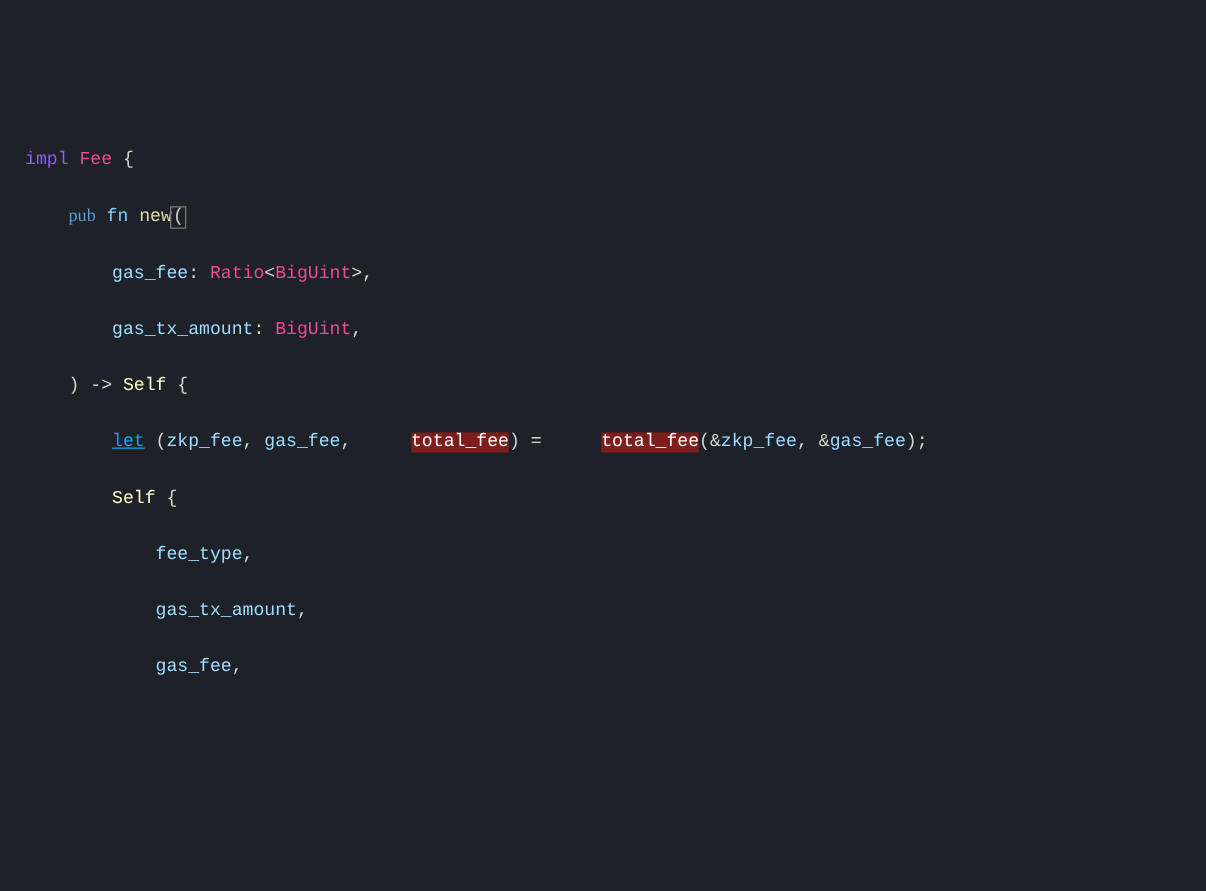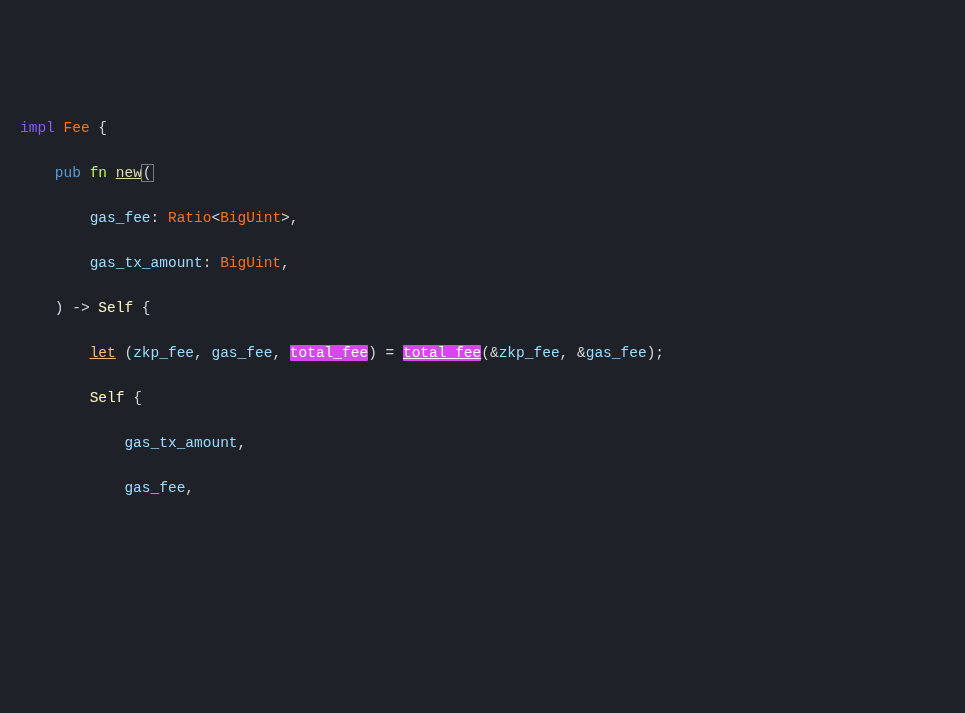--- a/index.html
+++ b/index.html
@@ -15,57 +15,59 @@
       padding: 4px 0 0 20px;
       white-space: pre;
     }
     .code-area {
       position: relative;
     }
     .line {
       position: relative;
     }
     .kw-impl { color: #8b5cf6; }
-    .kw-pub { color: #569cd6; }
-    .kw-fn { color: #bef264; }
-    .kw-let { color: #fdba74; text-decoration: underline; }
-    .type { color: #f97316; }
+    .kw-pub { color: #569cd6; font-family: Liberation Serif, serif; }
+    .kw-fn { color: #7dd3fc; }
+    .kw-let { color: #0ea5e9; text-decoration: underline; }
+    .type { color: #ec4899; }
     .type-self { color: #fef9c3; }
-    .func { color: #dcdcaa; text-decoration: underline; }
+    .func { color: #dcdcaa; }
     .ident { color: #9cdcfe; }
     .param { color: #9cdcfe; }
     .punct { color: #d4d4d4; }
     .brace { color: #d4d4d4; }
     .op { color: #d4d4d4; }
     .arrow { color: #d4d4d4; }
     .ref { color: #d4d4d4; }
     .hl {
-      background: #d946ef;
+      background: #7f1d1d;
       color: #ffffff;
       border-radius: 1px;
+      margin-left: 39px;
     }
     .cursor-box {
       border: 1px solid #7a7a7a;
       padding: 0 1px;
       margin-left: -1px;
     }
   </style>
 </head>
 <body>
 
 
 
 <div class="code-area">
 <div class="line"><span class="kw-impl">impl</span> <span class="type">Fee</span> <span class="brace">{</span></div>
 <div class="line">    <span class="kw-pub">pub</span> <span class="kw-fn">fn</span> <span class="func">new</span><span class="punct cursor-box">(</span></div>
 <div class="line">        <span class="param">gas_fee</span><span class="punct">:</span> <span class="type">Ratio</span><span class="punct">&lt;</span><span class="type">BigUint</span><span class="punct">&gt;</span><span class="punct">,</span></div>
 <div class="line">        <span class="param">gas_tx_amount</span><span class="punct">:</span> <span class="type">BigUint</span><span class="punct">,</span></div>
 <div class="line">    <span class="punct">)</span> <span class="arrow">-&gt;</span> <span class="type-self">Self</span> <span class="brace">{</span></div>
 <div class="line">        <span class="kw-let">let</span> <span class="punct">(</span><span class="ident">zkp_fee</span><span class="punct">,</span> <span class="ident">gas_fee</span><span class="punct">,</span> <span class="ident hl">total_fee</span><span class="punct">)</span> <span class="op">=</span> <span class="func hl">total_fee</span><span class="punct">(</span><span class="ref">&amp;</span><span class="ident">zkp_fee</span><span class="punct">,</span> <span class="ref">&amp;</span><span class="ident">gas_fee</span><span class="punct">)</span><span class="punct">;</span></div>
 <div class="line">        <span class="type-self">Self</span> <span class="brace">{</span></div>
+<div class="line">            <span class="ident">fee_type</span><span class="punct">,</span></div>
 <div class="line">            <span class="ident">gas_tx_amount</span><span class="punct">,</span></div>
 <div class="line">            <span class="ident">gas_fee</span><span class="punct">,</span></div>
 
 
 
 
 
 
 
 

